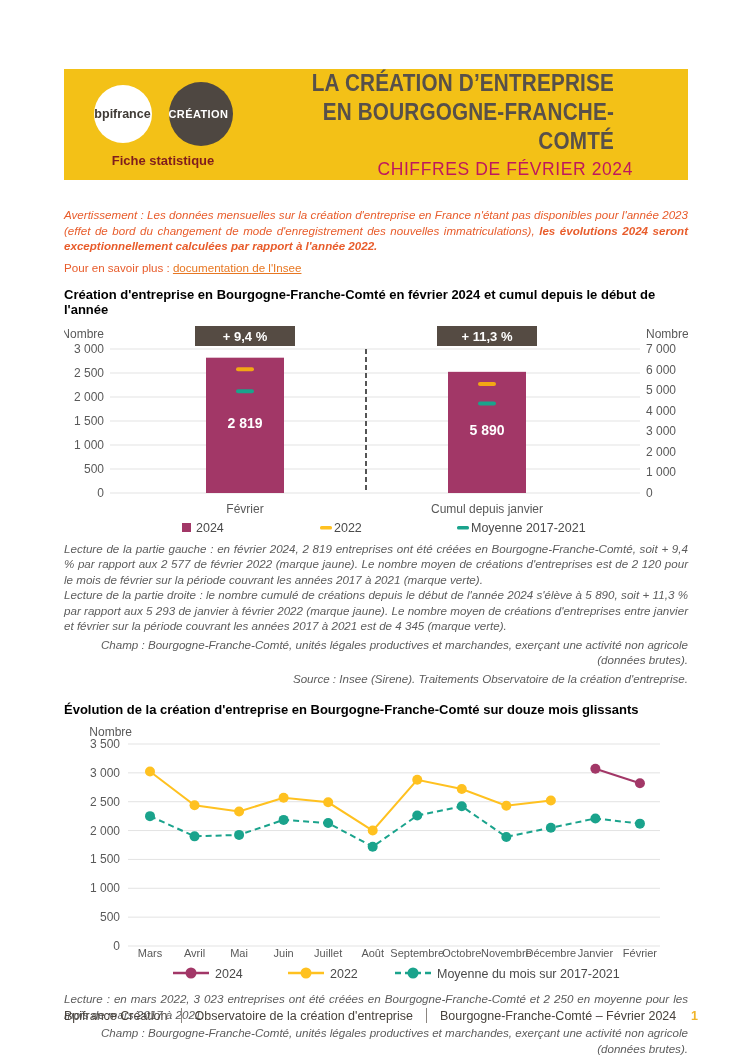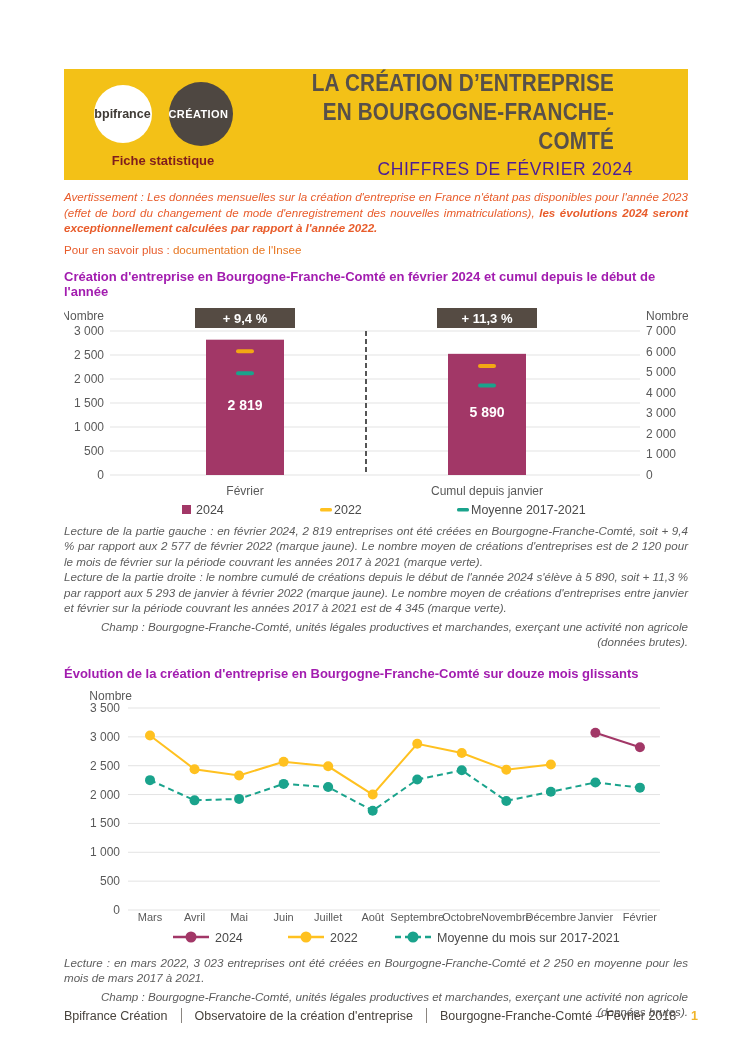--- a/index.html
+++ b/index.html
@@ -8,28 +8,28 @@
 
   .header{background:#F3C117;height:111px;display:flex;align-items:center}
   .logo-block{width:178px;text-align:center;padding-left:10px}
   .circles{display:flex;align-items:center;justify-content:center}
   .circle-white{width:58px;height:58px;border-radius:50%;background:#fff;display:flex;align-items:center;justify-content:center;font-weight:bold;font-size:12.5px;color:#3F3A35;z-index:1}
   .circle-dark{width:64px;height:64px;border-radius:50%;background:#4E4741;display:flex;align-items:center;justify-content:flex-start;font-weight:bold;font-size:11px;color:#fff;letter-spacing:.4px;margin-left:17px}
   .tagline{margin-top:7px;font-size:13px;font-weight:bold;color:#7f1d1d}
   .title-block{flex:1;text-align:right;margin-right:55px}
   .main-title{transform:scaleX(.9);transform-origin:center}
   .main-title div{font-size:23px;font-weight:bold;color:#57504A;line-height:1.25;letter-spacing:.2px}
-  .subtitle{font-size:17.5px;color:#4c1d95;margin-top:3px;letter-spacing:.6px}
-
-  .notice{margin:9px 0 0;font-size:11.6px;line-height:1.34;font-style:italic;color:#E85C2B;text-align:justify}
+  .subtitle{font-size:17.5px;color:#be185d;margin-top:3px;letter-spacing:.6px}
+
+  .notice{margin:27px 0 0;font-size:11.6px;line-height:1.34;font-style:italic;color:#E85C2B;text-align:justify}
   .notice strong{font-weight:bold}
   .more{margin:7px 0 0;font-size:11.6px;color:#E85C2B}
-  .link{color:#E87722;cursor:pointer}
-
-  .sec-title{margin:13px 0 0;font-size:13px;font-weight:bold;color:#a21caf}
+  .link{color:#E87722;text-decoration:underline;cursor:pointer}
+
+  .sec-title{margin:13px 0 0;font-size:13px;font-weight:bold;color:#000000}
   .s2{margin-top:16px}
 
   .chart{display:block;margin-top:6px}
   .chart text{font-family:"Liberation Sans",sans-serif}
   .ax{font-size:12px;fill:#595959}
   .cat{font-size:12px;fill:#595959}
   .xcat{font-size:11px;fill:#595959}
   .badge-text{font-size:13px;font-weight:bold;fill:#ffffff}
   .bar-value{font-size:14px;font-weight:bold;fill:#ffffff}
   .leg{font-size:12.5px;fill:#4A4A4A}
@@ -117,20 +117,21 @@
       <text x="132" y="209" class="leg">2024</text>
       <rect x="256" y="203" width="12" height="3.5" rx="1.5" fill="#FFC120"></rect>
       <text x="270" y="209" class="leg">2022</text>
       <rect x="393" y="203" width="12" height="3.5" rx="1.5" fill="#1AA38C"></rect>
       <text x="407" y="209" class="leg">Moyenne 2017-2021</text>
     </svg>
 
   <p class="lecture">Lecture de la partie gauche : en février 2024, 2 819 entreprises ont été créées en Bourgogne-Franche-Comté, soit + 9,4 % par rapport aux 2 577 de février 2022 (marque jaune). Le nombre moyen de créations d'entreprises est de 2 120 pour le mois de février sur la période couvrant les années 2017 à 2021 (marque verte).</p>
   <p class="lecture">Lecture de la partie droite : le nombre cumulé de créations depuis le début de l'année 2024 s'élève à 5 890, soit + 11,3 % par rapport aux 5 293 de janvier à février 2022 (marque jaune). Le nombre moyen de créations d'entreprises entre janvier et février sur la période couvrant les années 2017 à 2021 est de 4 345 (marque verte).</p>
   <p class="lecture tight">Champ : Bourgogne-Franche-Comté, unités légales productives et marchandes, exerçant une activité non agricole (données brutes).</p>
+  <p class="lecture tight">Source : Insee (Sirene). Traitements Observatoire de la création d'entreprise.</p>
 
   <h2 class="sec-title s2">Évolution de la création d'entreprise en Bourgogne-Franche-Comté sur douze mois glissants</h2>
 
   <svg id="chart2" class="chart" width="624" height="268" viewBox="0 0 624 268">
       <text x="68" y="13" text-anchor="end" class="ax">Nombre</text>
       <line x1="64" y1="223" x2="596" y2="223" stroke="#E3E3E3" stroke-width="1"></line>
       <text x="56" y="227" text-anchor="end" class="ax">0</text>
       <line x1="64" y1="194.14285714285714" x2="596" y2="194.14285714285714" stroke="#E3E3E3" stroke-width="1"></line>
       <text x="56" y="198.14285714285714" text-anchor="end" class="ax">500</text>
       <line x1="64" y1="165.28571428571428" x2="596" y2="165.28571428571428" stroke="#E3E3E3" stroke-width="1"></line>
@@ -198,15 +199,15 @@
   <p class="lecture">Lecture : en mars 2022, 3 023 entreprises ont été créées en Bourgogne-Franche-Comté et 2 250 en moyenne pour les mois de mars 2017 à 2021.</p>
   <p class="lecture tight">Champ : Bourgogne-Franche-Comté, unités légales productives et marchandes, exerçant une activité non agricole (données brutes).</p>
 
 </div>
 
 <footer class="footer">
   <span>Bpifrance Création</span>
   <span class="sep"></span>
   <span>Observatoire de la création d'entreprise</span>
   <span class="sep"></span>
-  <span>Bourgogne-Franche-Comté – Février 2018</span>
+  <span>Bourgogne-Franche-Comté – Février 2024</span>
   <span class="pagenum">1</span>
 </footer>
 
 </body></html>

